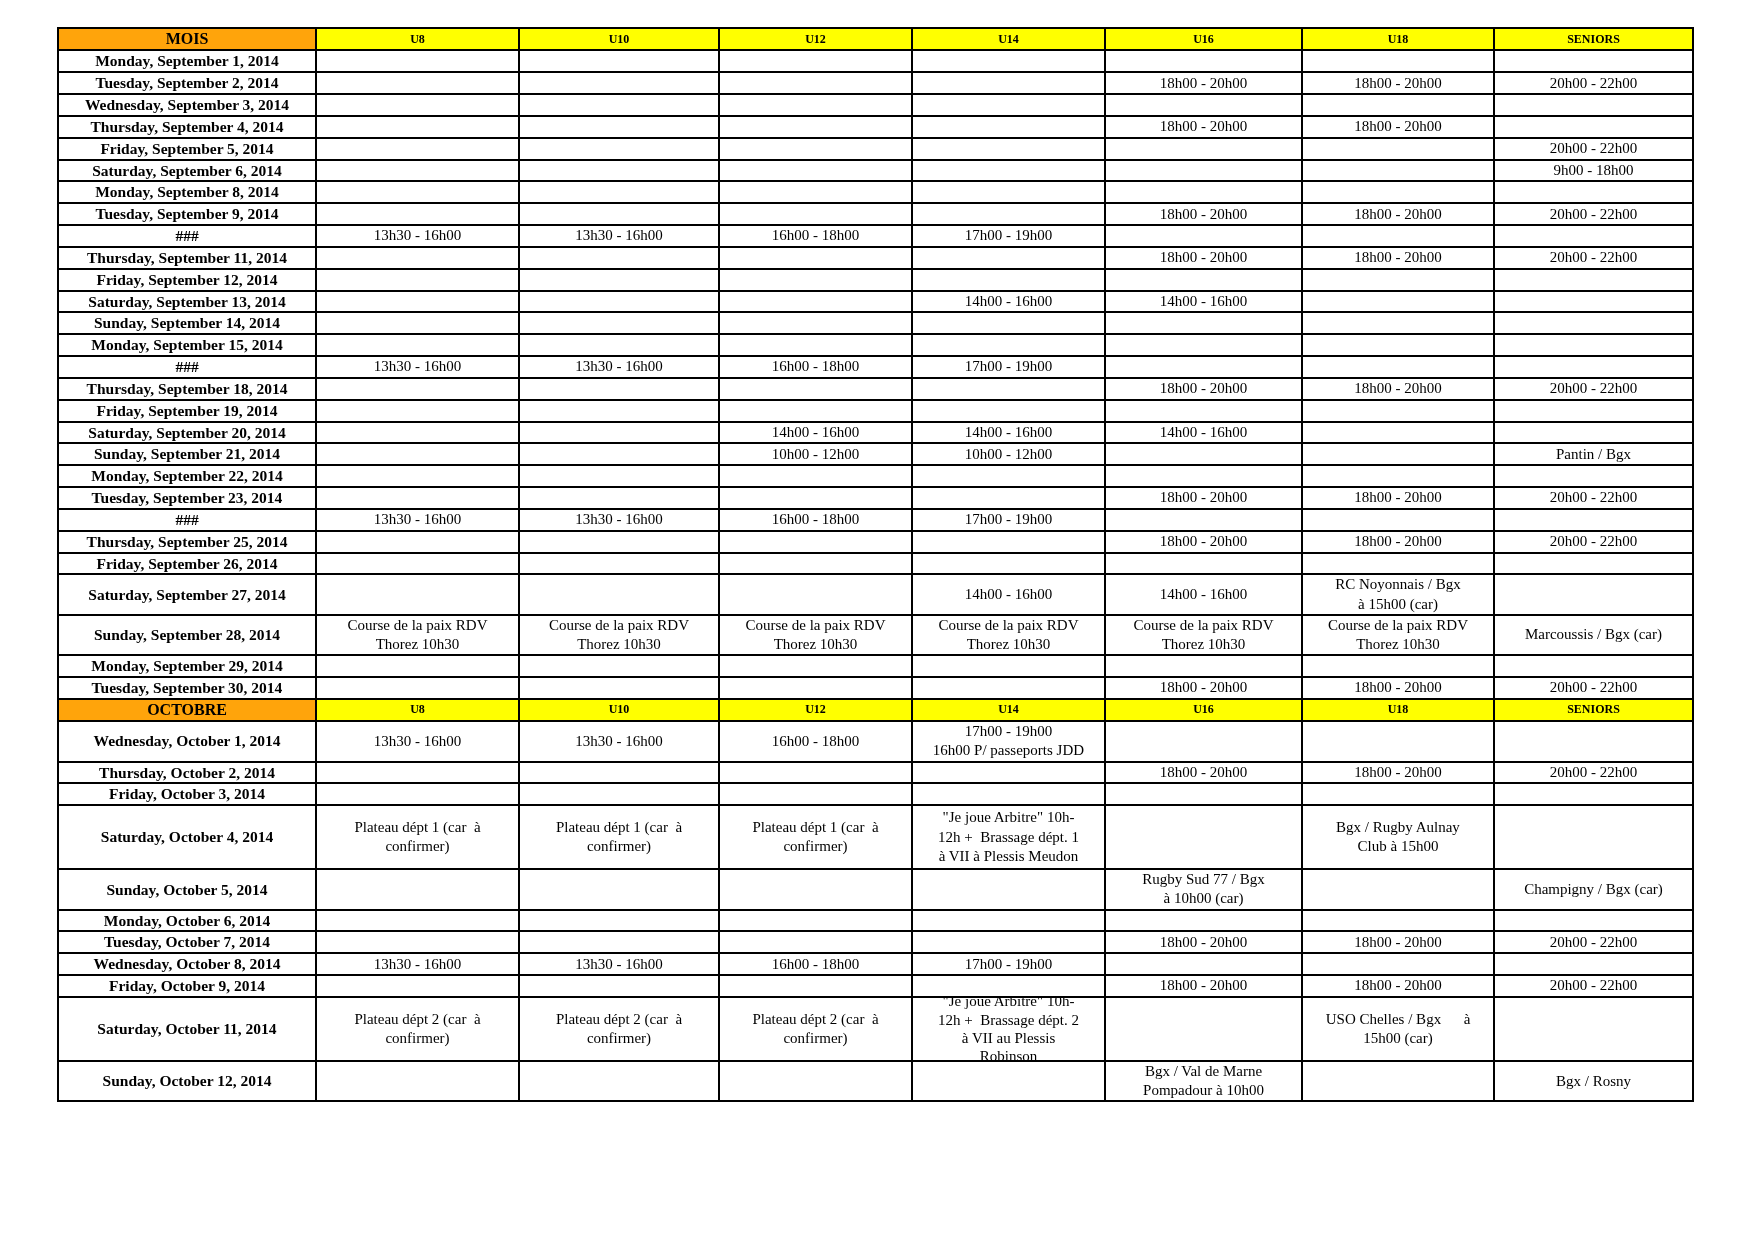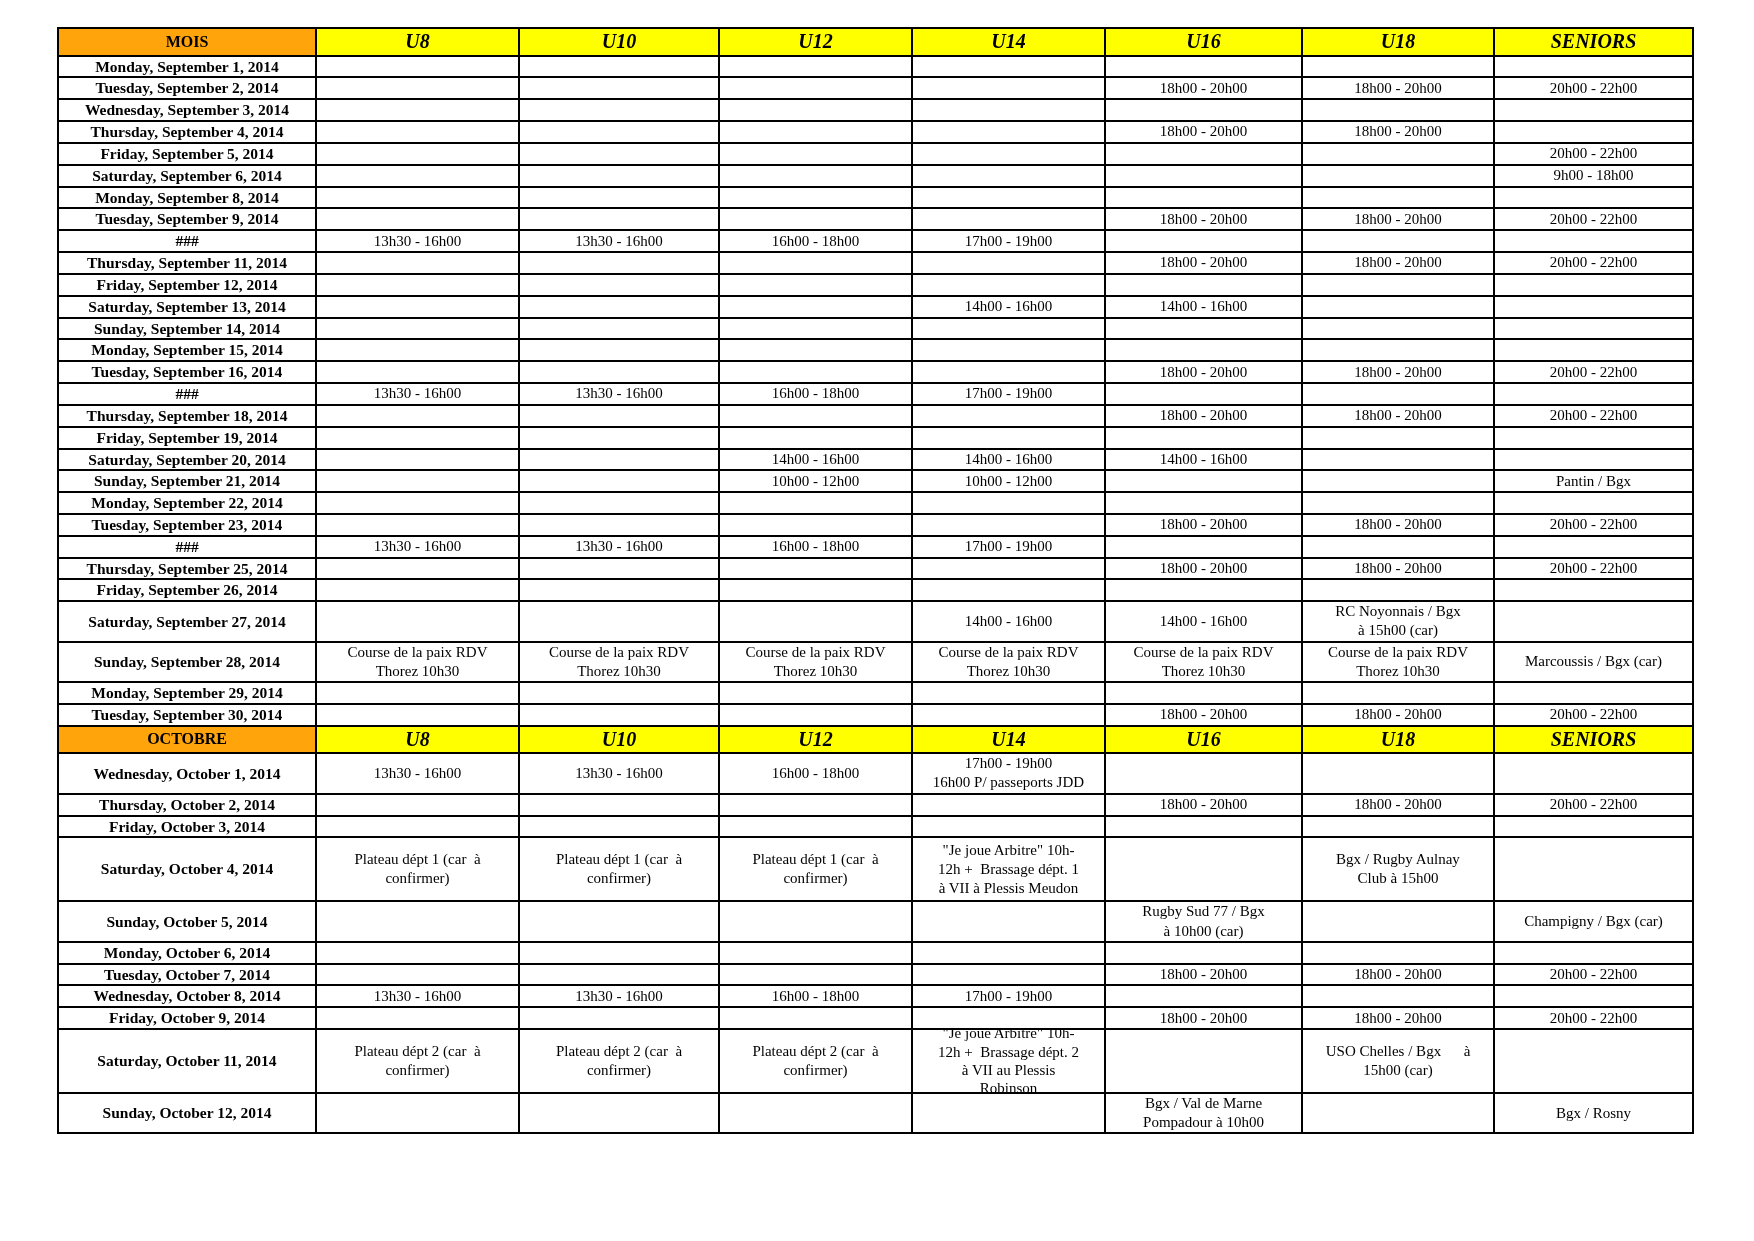--- a/index.html
+++ b/index.html
@@ -12,21 +12,21 @@
   td,th{
     border:2px solid #000;
     text-align:center;vertical-align:middle;
     padding:0 3px;font-size:15px;line-height:1.28;
     white-space:pre-wrap;word-wrap:break-word;
   }
   tr{height:16px;}
   tr.h2{height:38px;}
   tr.h3{height:64px;}
   th.month{font-weight:bold;font-size:16px;font-style:normal;}
-  th.group{font-weight:bold;font-style:italic;font-size:20px;}
+  th.group{font-weight:bold;font-size:12px;}
   td.date{font-weight:bold;font-size:15.5px;}
   td.b{font-weight:normal;border-radius:11px;}
   td.ovf{position:relative;overflow:visible;}
   td.ovf .txt{position:relative;z-index:1;display:block;margin:-11px -2px;line-height:1.22;}
   td.ovf::before,td.ovf::after{
     content:"";position:absolute;left:-2px;right:-2px;height:2px;background:#000;z-index:2;
   }
   td.ovf::before{top:-2px;}
   td.ovf::after{bottom:-2px;}
 </style>
@@ -190,30 +190,20 @@
           <td class="date">Monday, September 15, 2014</td>
           <td></td>
           <td></td>
           <td></td>
           <td></td>
           <td></td>
           <td></td>
           <td></td>
         </tr>
         <tr>
-          <td class="date">Tuesday, September 16, 2014</td>
-          <td></td>
-          <td></td>
-          <td></td>
-          <td></td>
-          <td>18h00 - 20h00</td>
-          <td>18h00 - 20h00</td>
-          <td>20h00 - 22h00</td>
-        </tr>
-        <tr>
           <td class="date">###</td>
           <td>13h30 - 16h00</td>
           <td>13h30 - 16h00</td>
           <td>16h00 - 18h00</td>
           <td>17h00 - 19h00</td>
           <td></td>
           <td></td>
           <td></td>
         </tr>
         <tr>

